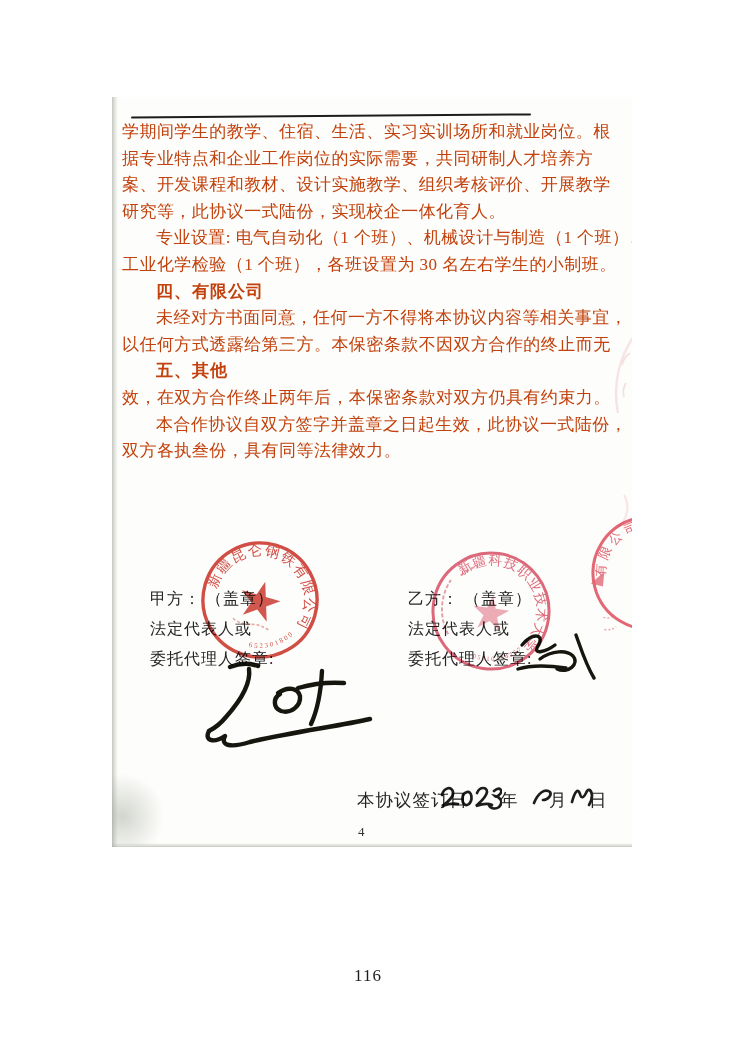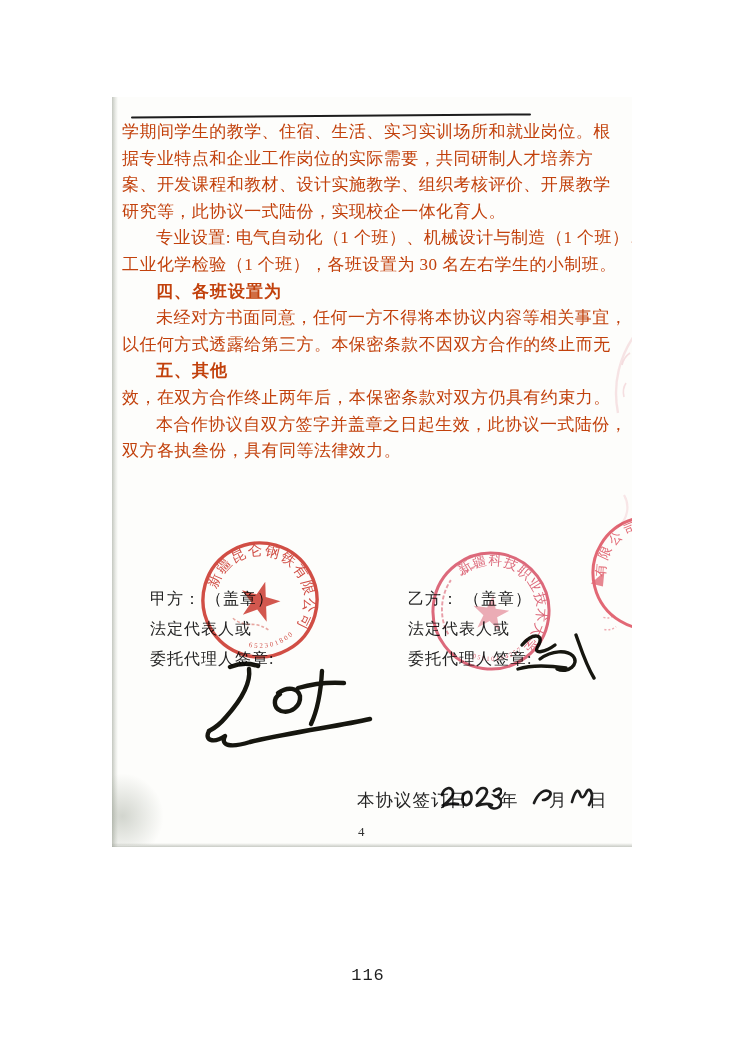--- a/index.html
+++ b/index.html
@@ -42,40 +42,40 @@
   .seal-b{left:304px;top:439px;opacity:.85;}
   .seal-edge{left:458px;top:408px;opacity:.85;}
   .seal-faint{left:488px;top:230px;opacity:.6;}
   .sig{position:absolute;mix-blend-mode:multiply;}
   .sig-a{left:80px;top:558px;}
   .sig-b{left:398px;top:526px;}
   .dateline-part{position:absolute;font-size:17.5px;letter-spacing:1px;color:#242424;white-space:nowrap;}
   .hw{position:absolute;mix-blend-mode:multiply;}
   .inner-pagenum{position:absolute;left:246px;top:727px;font-size:13px;color:#333;}
   .footer-pagenum{position:absolute;left:0;right:0;top:966px;text-align:center;
-    font-size:17px;letter-spacing:1px;color:#1e1e1e;font-family:Liberation Mono, monospace;}
+    font-size:17px;letter-spacing:1px;color:#1e1e1e;font-family:Liberation Serif, serif;}
   svg text{font-family:"Liberation Serif","DejaVu Serif",serif;}
 </style>
 </head>
 <body>
 
 <div class="sheet">
   <div class="edge-left"></div>
   <div class="edge-bottom"></div>
   <div class="corner-smudge"></div>
   <div class="top-rule"></div>
 
   <div class="bodytext">
     <div class="ln">学期间学生的教学、住宿、生活、实习实训场所和就业岗位。根</div>
     <div class="ln">据专业特点和企业工作岗位的实际需要，共同研制人才培养方</div>
     <div class="ln">案、开发课程和教材、设计实施教学、组织考核评价、开展教学</div>
     <div class="ln">研究等，此协议一式陆份，实现校企一体化育人。</div>
     <div class="ln indent">专业设置: 电气自动化（1 个班）、机械设计与制造（1 个班）、</div>
     <div class="ln">工业化学检验（1 个班），各班设置为 30 名左右学生的小制班。</div>
-    <div class="ln indent bold">四、各班设置为</div>
+    <div class="ln indent bold">四、有限公司</div>
     <div class="ln indent">未经对方书面同意，任何一方不得将本协议内容等相关事宜，</div>
     <div class="ln">以任何方式透露给第三方。本保密条款不因双方合作的终止而无</div>
     <div class="ln indent bold">五、其他</div>
     <div class="ln">效，在双方合作终止两年后，本保密条款对双方仍具有约束力。</div>
     <div class="ln indent">本合作协议自双方签字并盖章之日起生效，此协议一式陆份，</div>
     <div class="ln">双方各执叁份，具有同等法律效力。</div>
   </div>
 
   <div class="sigline party-a">
     <div>甲方： （盖章）</div>

